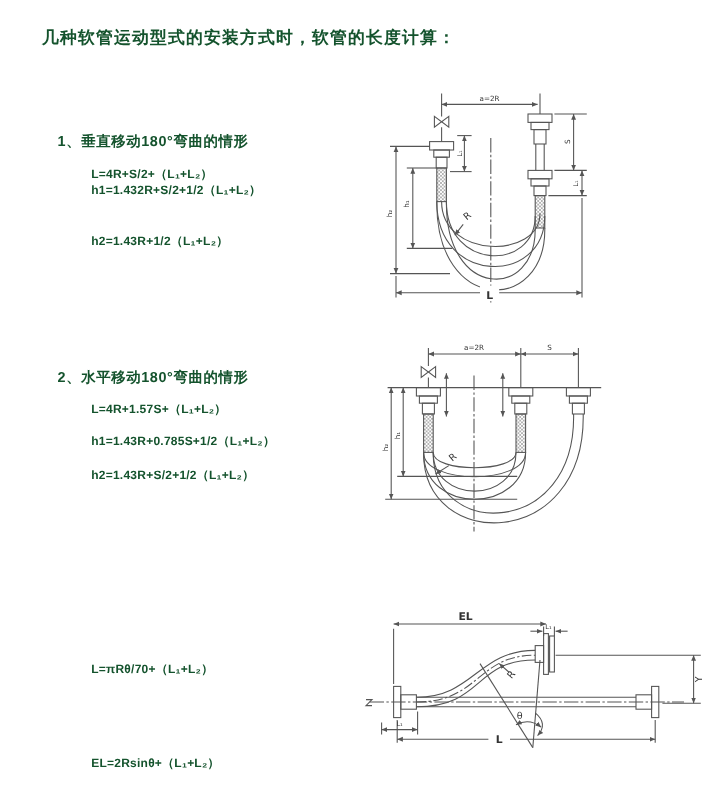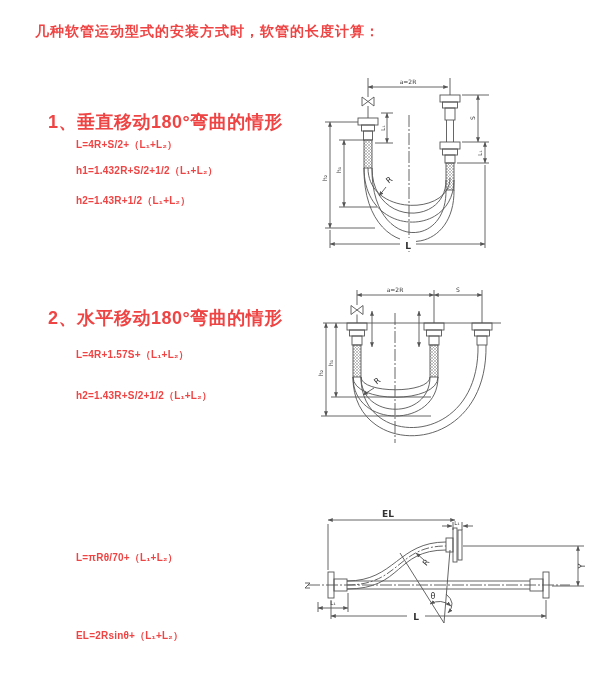--- a/index.html
+++ b/index.html
@@ -1,41 +1,42 @@
 <!DOCTYPE html>
 <html><head>
 <meta charset="utf-8">
 <style>
   html,body{margin:0;padding:0;background:#fff;}
   .page{position:relative;width:600px;height:675px;background:#ffffff;overflow:hidden;
-        font-family:"Liberation Sans","DejaVu Sans",sans-serif;color:#ef4444;}
+        font-family:"Liberation Sans","DejaVu Sans",sans-serif;color:#14532d;}
   .title{position:absolute;left:35px;top:23px;font-size:14px;font-weight:bold;letter-spacing:1px;}
-  .sec-heading{position:absolute;left:48px;font-size:18px;font-weight:bold;letter-spacing:0.5px;}
+  .sec-heading{position:absolute;left:48px;font-size:12px;font-weight:bold;letter-spacing:0.5px;}
   .formula{position:absolute;left:76px;font-size:10px;font-weight:bold;letter-spacing:0.2px;}
   .diagram{position:absolute;}
   svg text{font-family:"DejaVu Sans","Liberation Sans",sans-serif;fill:#333;}
   .dimtxt{font-size:6px;}
   .dimtxt2{font-size:5.5px;}
   .biglab{font-size:9px;font-weight:bold;}
   .rlab{font-size:8px;}
 </style>
 </head>
 <body>
 
 <div class="page">
 
   <div class="title">几种软管运动型式的安装方式时，软管的长度计算：</div>
 
   <div class="sec-heading" style="top:110px">1、垂直移动180°弯曲的情形</div>
   <div class="formula" style="top:138px">L=4R+S/2+（L₁+L₂）</div>
-  <div class="formula" style="top:164px">h1=1.432R+S/2+1/2（L₁+L₂）</div>
+  <div class="formula" style="top:152px">h1=1.432R+S/2+1/2（L₁+L₂）</div>
   <div class="formula" style="top:194px">h2=1.43R+1/2（L₁+L₂）</div>
 
   <div class="sec-heading" style="top:306px">2、水平移动180°弯曲的情形</div>
-  <div class="formula" style="top:348px">L=4R+1.57S+（L₁+L₂）</div>
+  <div class="formula" style="top:334px">L=4R+1.57S+（L₁+L₂）</div>
+  <div class="formula" style="top:361px">h1=1.43R+0.785S+1/2（L₁+L₂）</div>
   <div class="formula" style="top:389px">h2=1.43R+S/2+1/2（L₁+L₂）</div>
 
   <div class="formula" style="top:551px">L=πRθ/70+（L₁+L₂）</div>
   <div class="formula" style="top:629px">EL=2Rsinθ+（L₁+L₂）</div>
 
   <svg class="diagram" style="left:315px;top:70px" width="280" height="190" viewBox="0 0 280 190">
     <defs>
       <marker id="arw1" viewBox="0 0 8 8" refX="7" refY="4" markerWidth="6" markerHeight="6" orient="auto-start-reverse">
         <path d="M0,1 L7,4 L0,7 z" fill="#555"></path>
       </marker>

